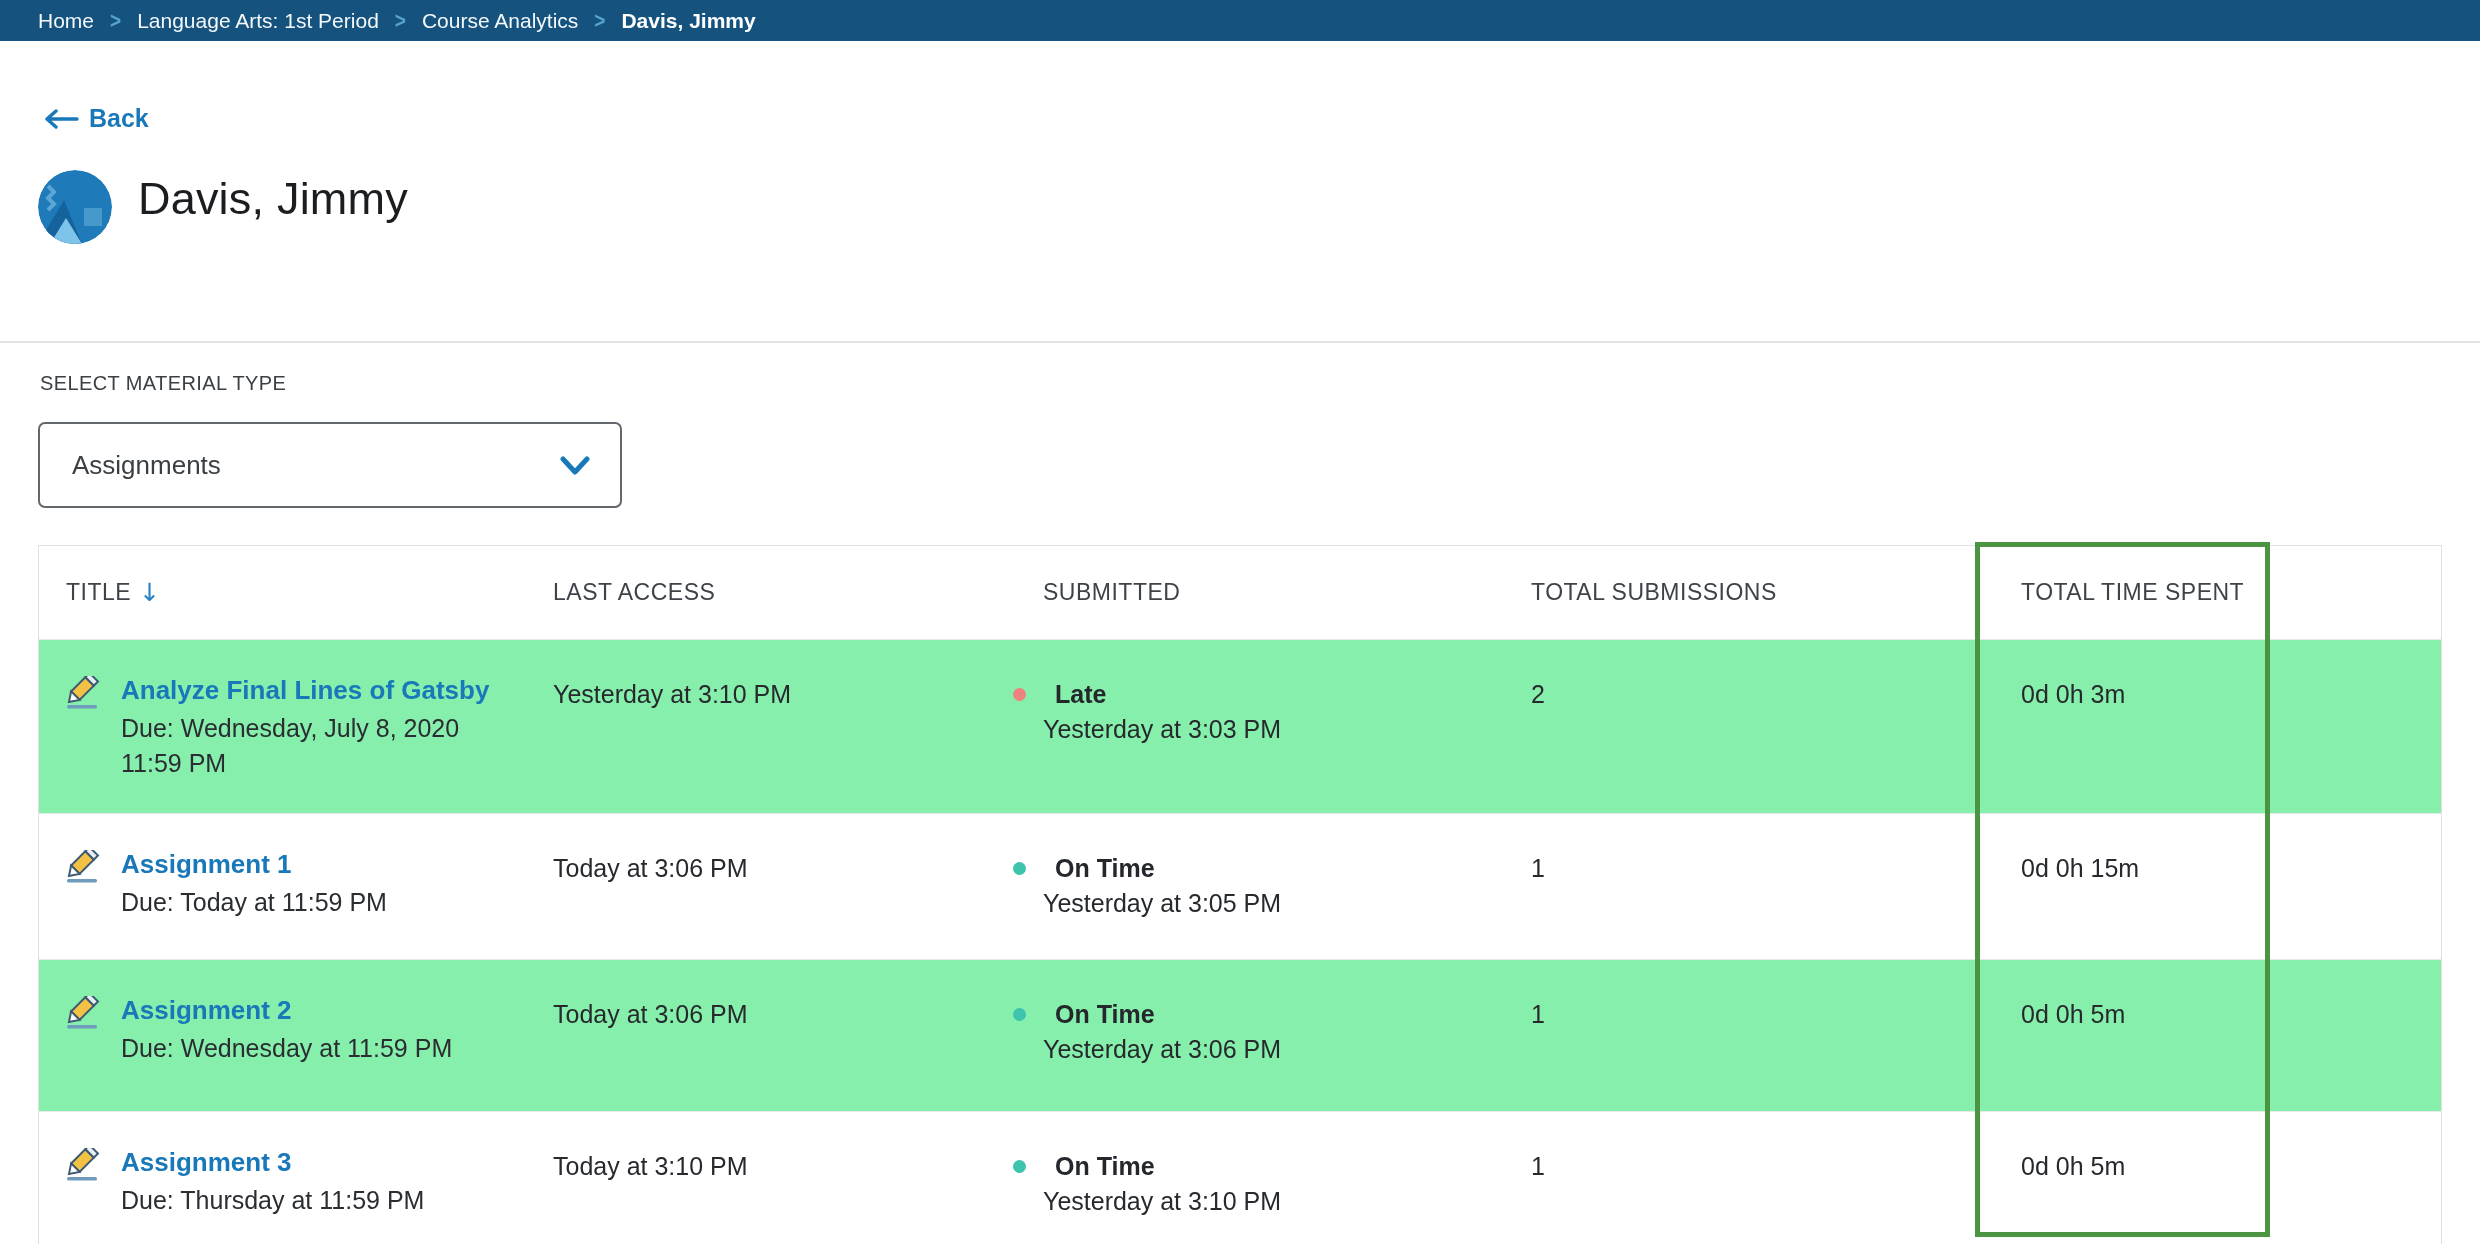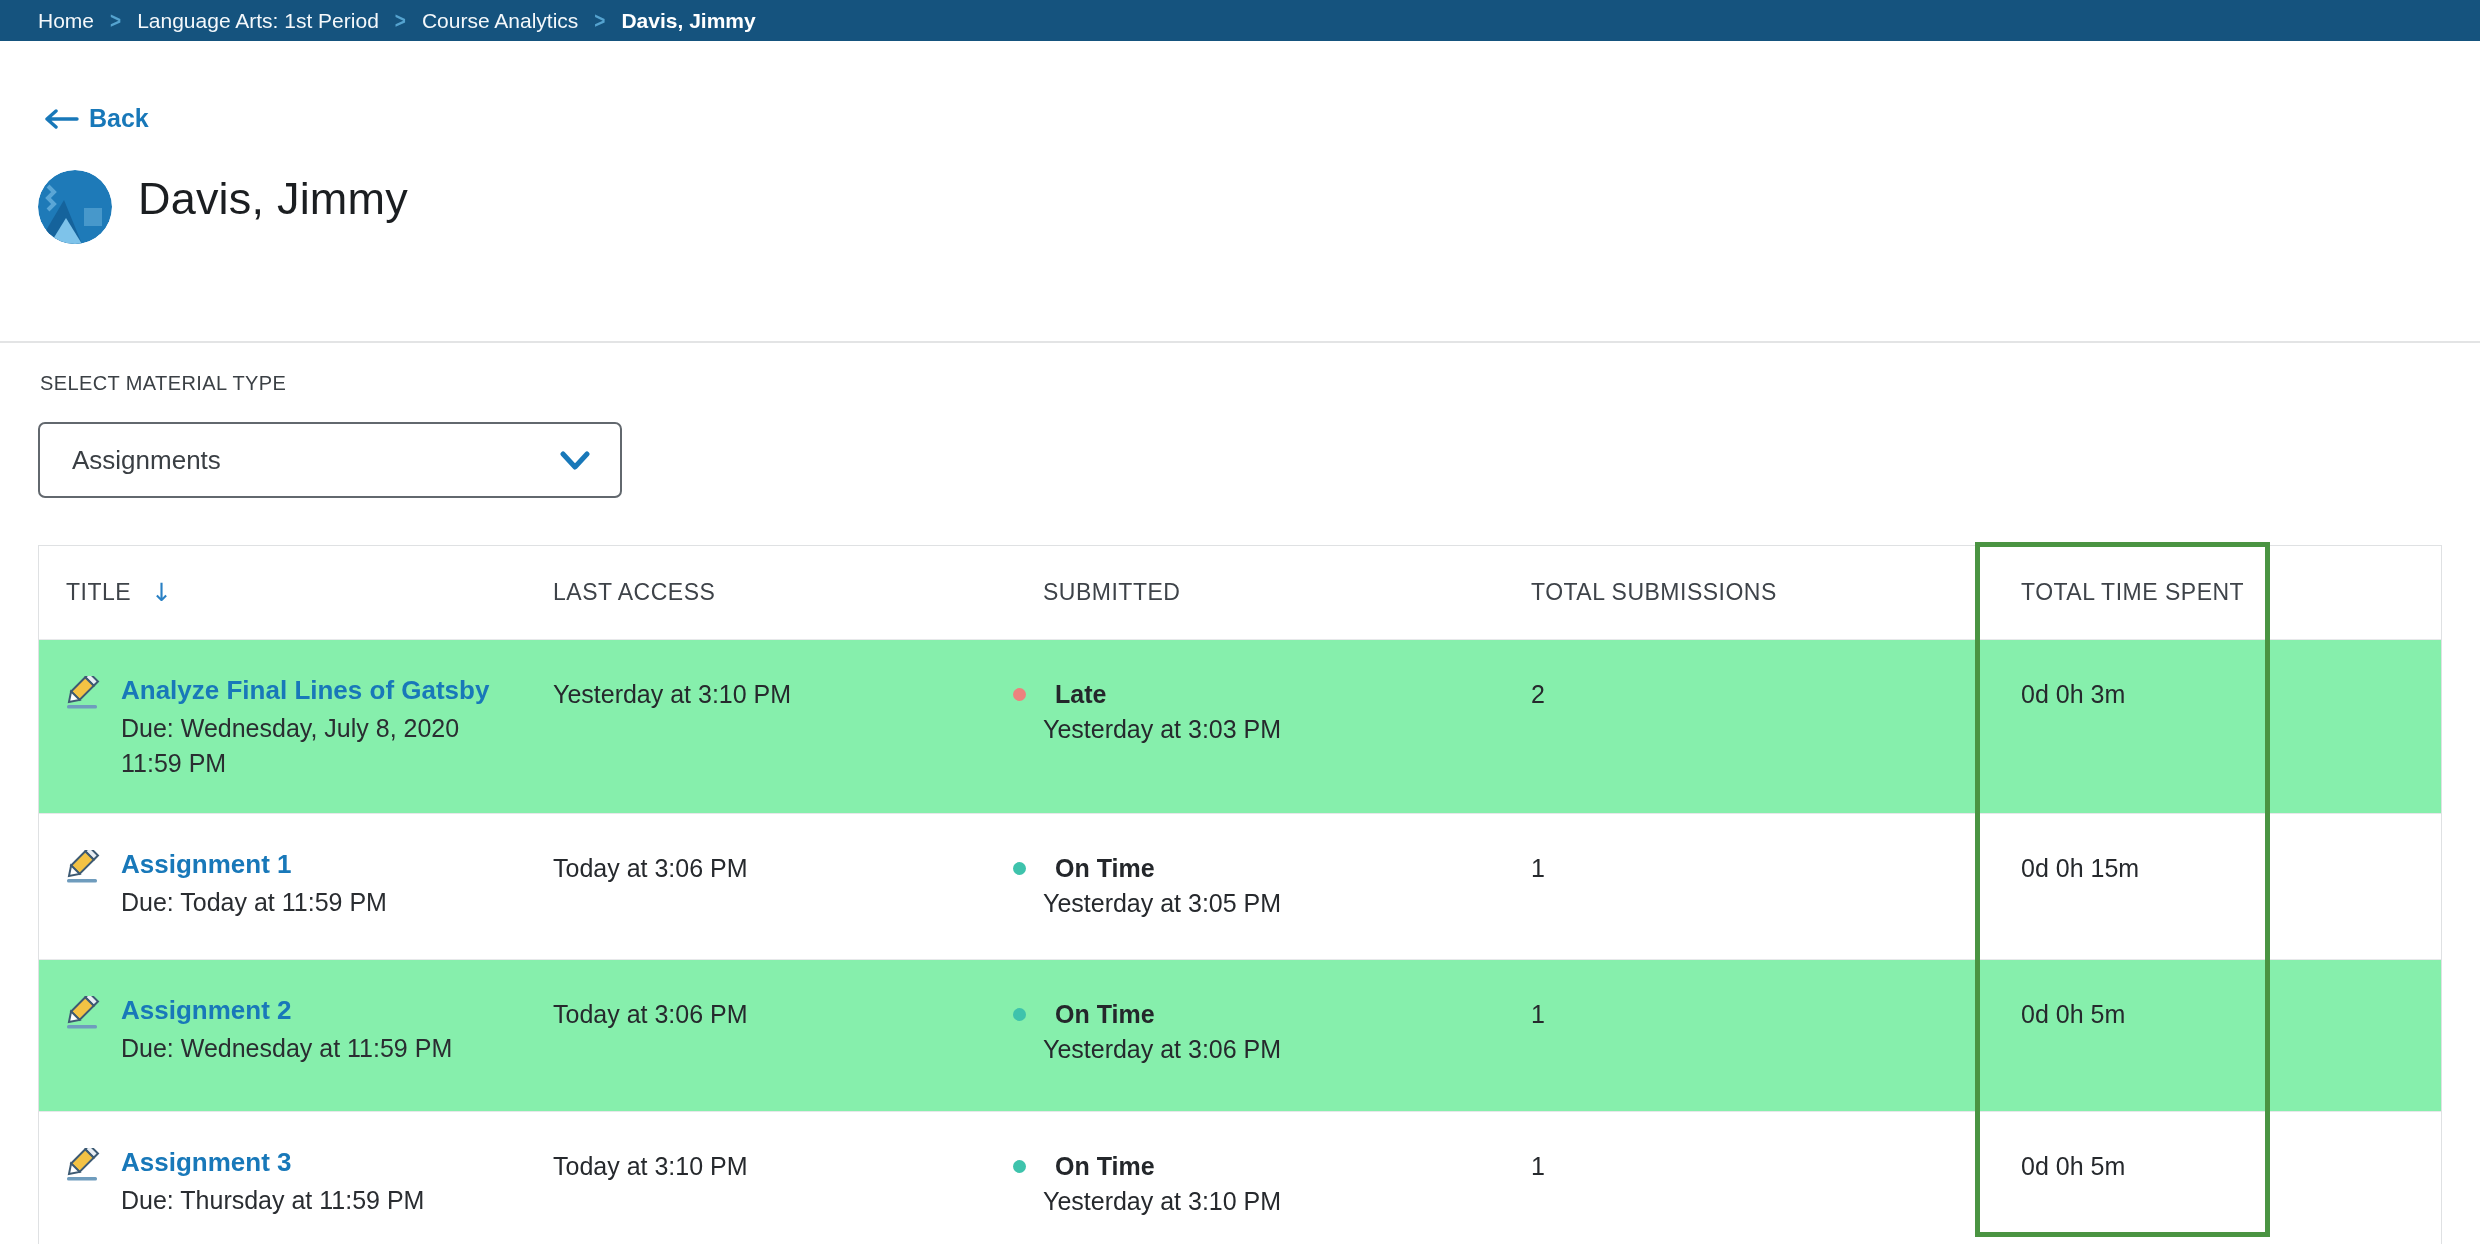--- a/index.html
+++ b/index.html
@@ -30,38 +30,38 @@
     margin:2px 0 0 0;font-size:45px;font-weight:400;color:#1b1e21;letter-spacing:0.2px;line-height:54px;
   }
   .profile-text p{margin:16px 0 0 0;font-size:25px;color:#55585c;}
   
   .divider{position:absolute;left:0;top:333px;width:100%;height:2px;background:#e3e4e5;border:none;}
   
   .filter-label{
     position:absolute;left:40px;top:372px;font-size:20px;color:#3b4045;letter-spacing:0.4px;
   }
   .select{
-    position:absolute;left:38px;top:422px;width:584px;height:76px;box-sizing:border-box;
+    position:absolute;left:38px;top:422px;width:584px;height:86px;box-sizing:border-box;
     border:2px solid #62686e;border-radius:7px;background:#fff;
     display:flex;align-items:center;justify-content:space-between;
     padding:0 30px 0 32px;cursor:pointer;
   }
   .select .value{font-size:26px;color:#3a3f44;}
   
   .table{
     position:absolute;left:38px;top:545px;width:2404px;box-sizing:border-box;
     border:1px solid #dfe1e3;background:#fff;
     --cols:492px 480px 500px 465px 295px 1fr;
   }
   .thead,.trow{display:grid;grid-template-columns:var(--cols);box-sizing:border-box;}
   .thead{height:93px;align-items:center;background:#ffffff;}
   .th{
     font-size:23px;color:#3e4349;letter-spacing:0.5px;white-space:nowrap;
   }
-  .th.c1{padding-left:27px;display:flex;align-items:center;gap:20px;}
+  .th.c1{padding-left:27px;display:flex;align-items:center;gap:8px;}
   .th.c2{padding-left:22px;}
   .th.c3{padding-left:32px;}
   .th.c4{padding-left:20px;}
   .th.c5{padding-left:45px;}
   .sort-icon{color:#2980c4;font-size:25px;font-family:"DejaVu Sans",sans-serif;}
   .trow{border-top:1px solid #e7e8ea;align-items:start;}
   .trow.alt{background:#86efac;}
   .trow.tall{height:174px;}
   .trow.std{height:146px;}
   .trow.std2{height:152px;}

